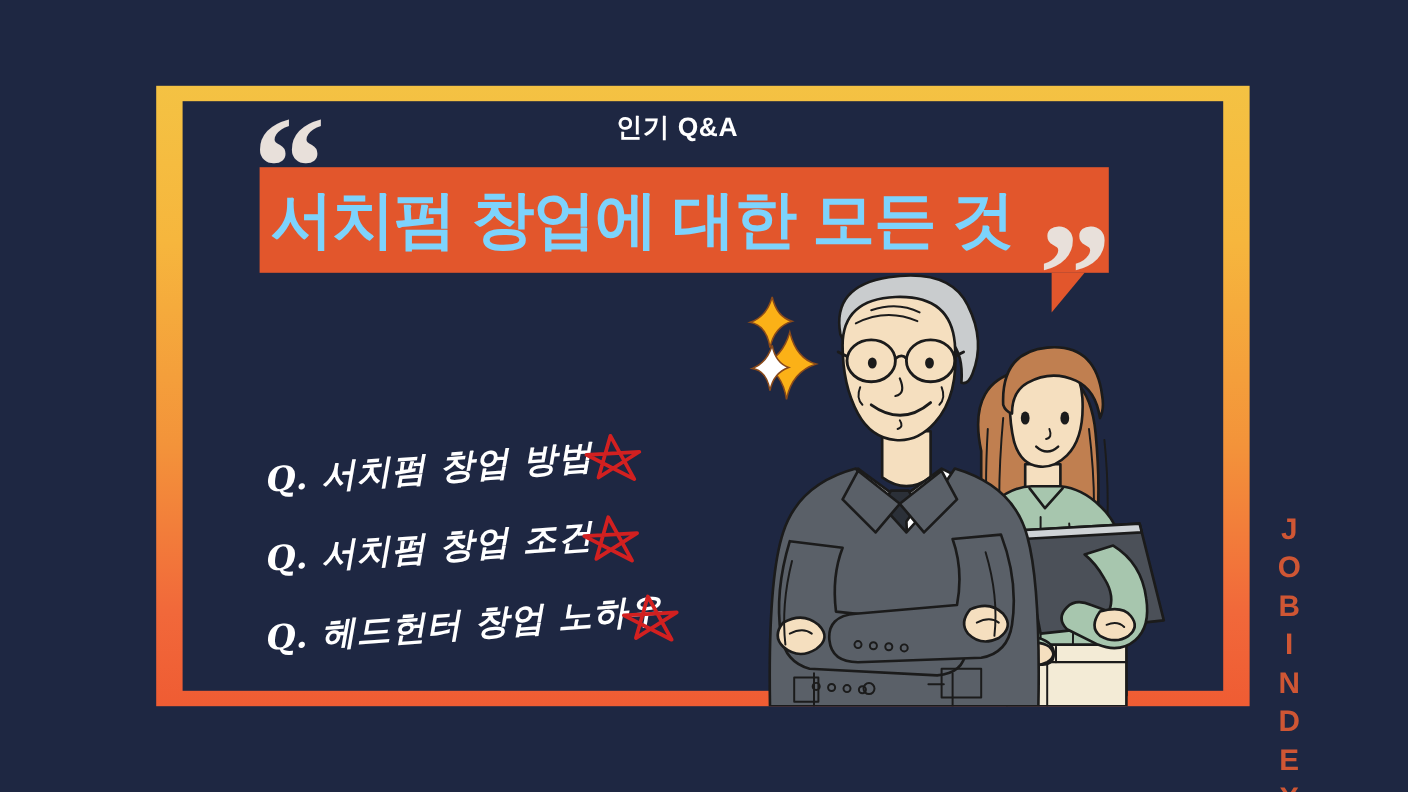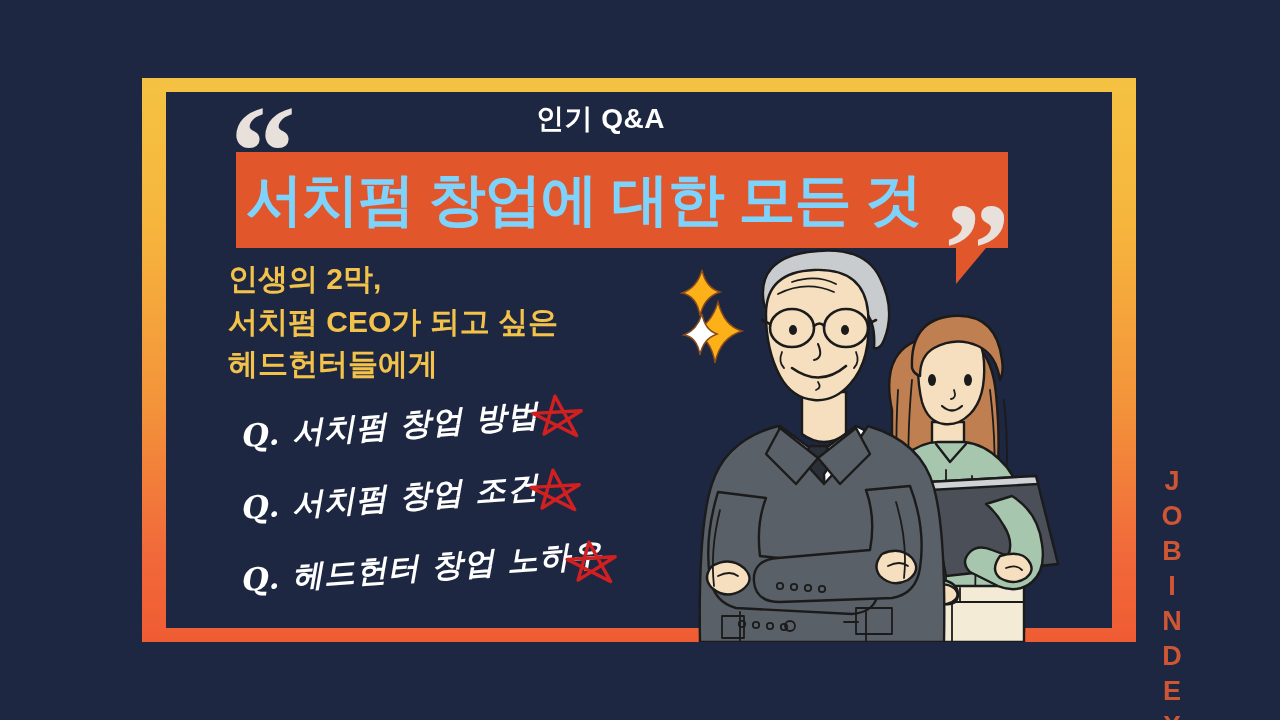--- a/index.html
+++ b/index.html
@@ -23,22 +23,22 @@
 
   
   .illus{position:absolute;left:660px;top:240px;width:420px;height:402px;z-index:4;}
   .illus svg{display:block;}
 
   
   .sparkles{position:absolute;left:676px;top:258px;width:130px;height:120px;z-index:5;}
 
   
   .eyebrow{
-    position:absolute;left:536px;top:100px;z-index:6;
-    color:#ffffff;font-size:28px;font-weight:bold;letter-spacing:0.5px;
+    position:absolute;left:560px;top:100px;z-index:6;
+    color:#ffffff;font-size:24px;font-weight:bold;letter-spacing:0.5px;
     white-space:nowrap;
   }
 
   
   .banner{
     position:absolute;left:236px;top:152px;width:772px;height:96px;
     background:#e2562c;z-index:5;
   }
   .banner-tail{
     position:absolute;left:956px;top:248px;width:0;height:0;
@@ -223,23 +223,20 @@
 
   <div class="eyebrow">인기 Q&amp;A</div>
 
   <div class="banner"></div>
   <div class="banner-tail"></div>
   <div class="banner-title">서치펌 창업에 대한 모든 것</div>
 
   <div class="quote quote-open">“</div>
   <div class="quote quote-close">”</div>
 
-  <div class="subtitle">인생의 2막,
-서치펌 CEO가 되고 싶은
-헤드헌터들에게</div>
 
   <div class="qlist">
     <div class="qitem q1">
       <span class="qtext">Q. 서치펌 창업 방법</span>
     </div>
     <div class="qitem q2">
       <span class="qtext">Q. 서치펌 창업 조건</span>
     </div>
     <div class="qitem q3">
       <span class="qtext">Q. 헤드헌터 창업 노하우</span>

